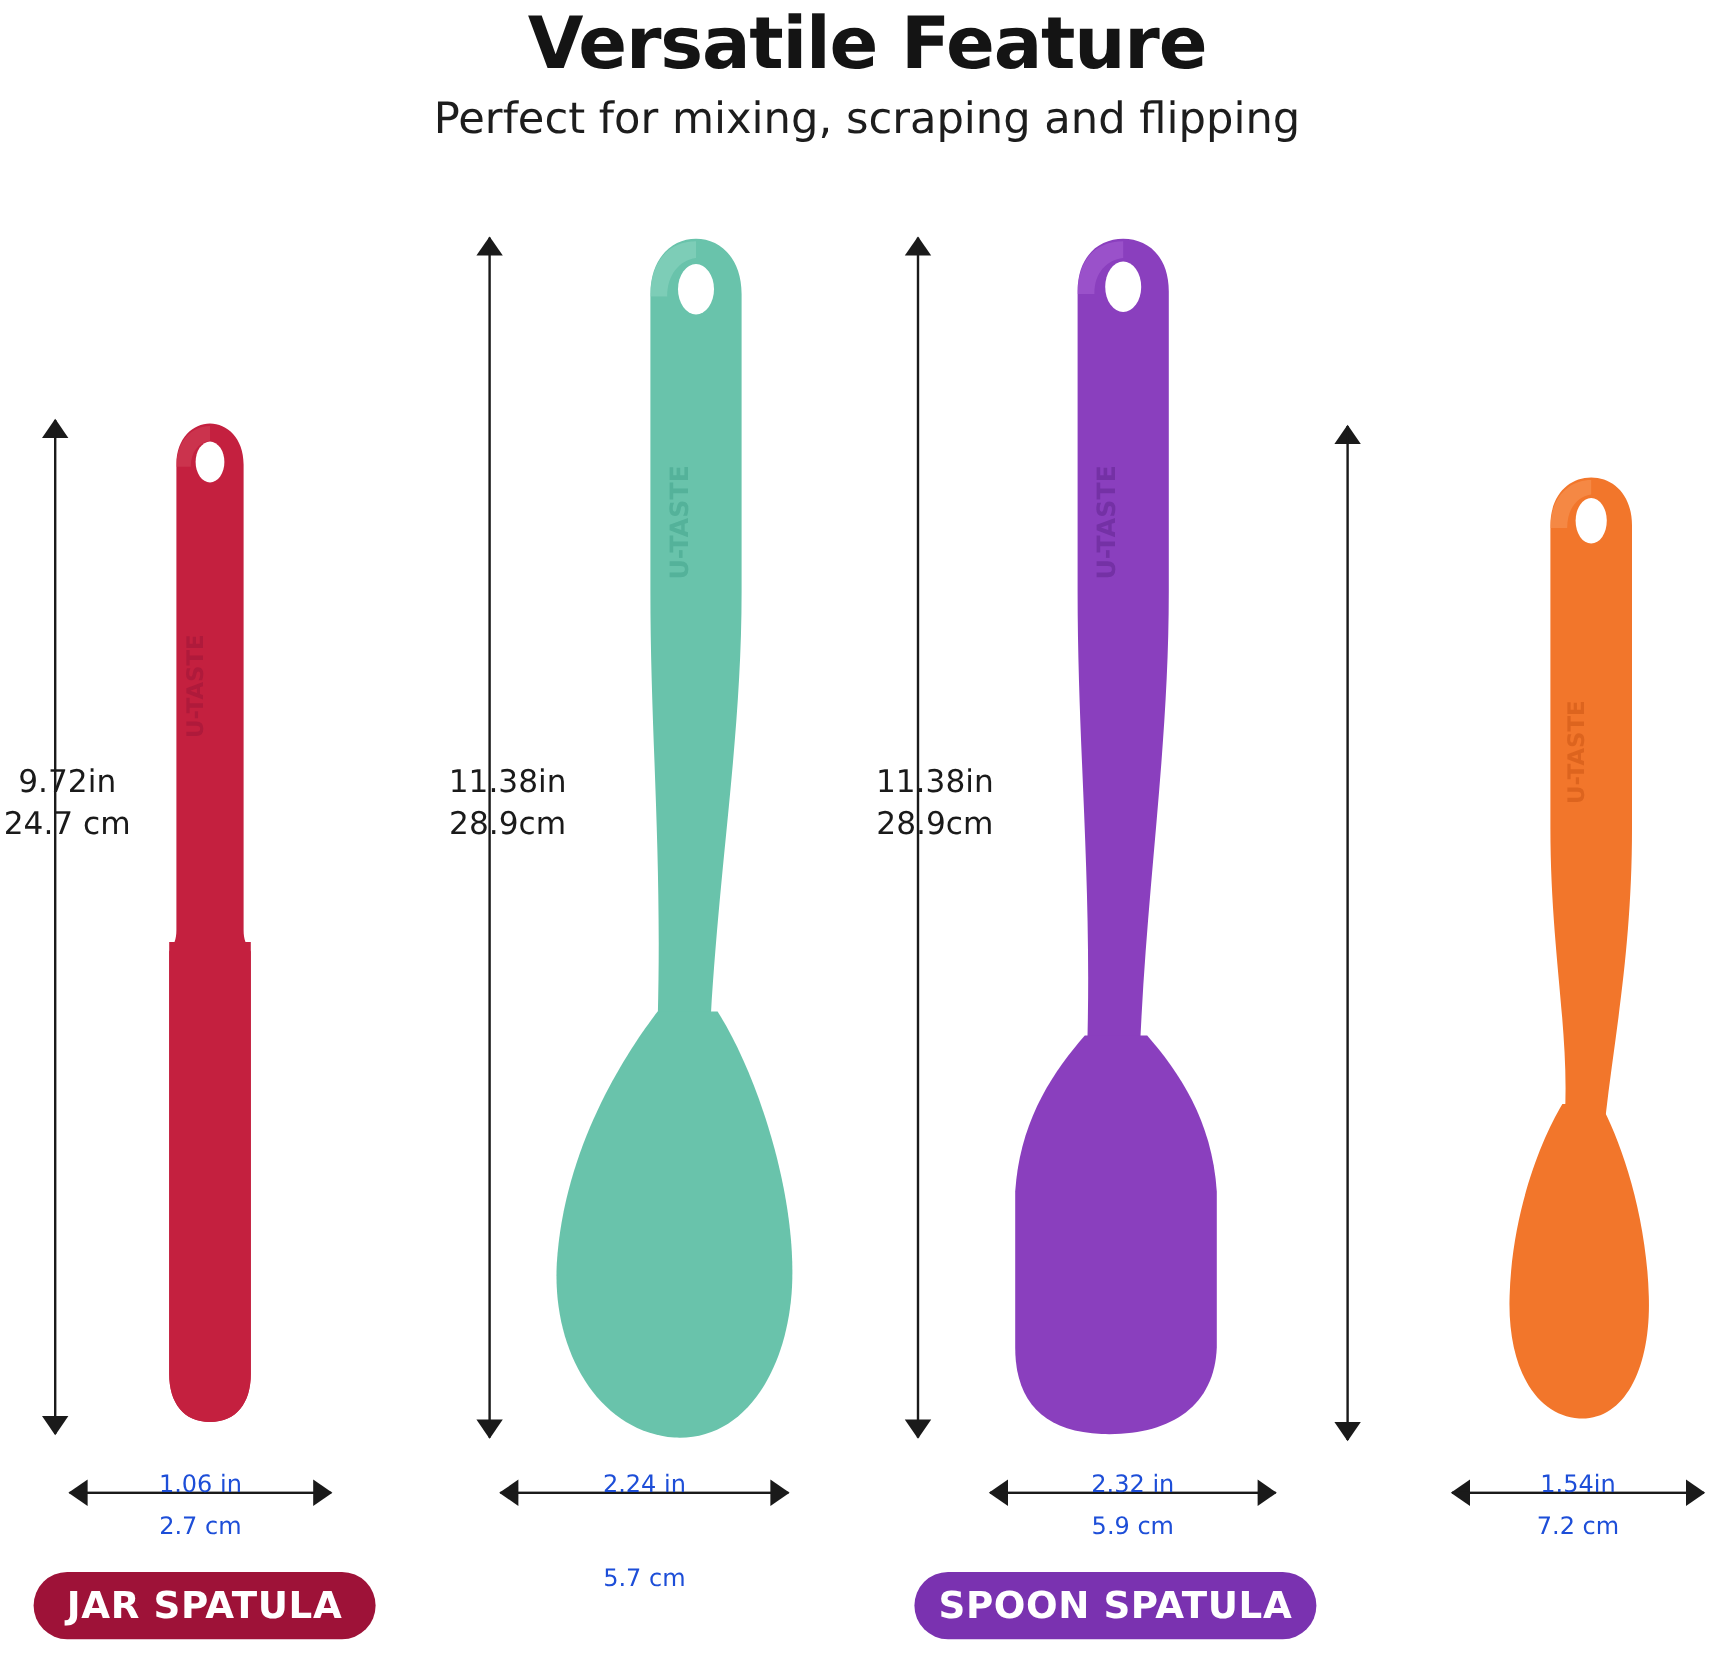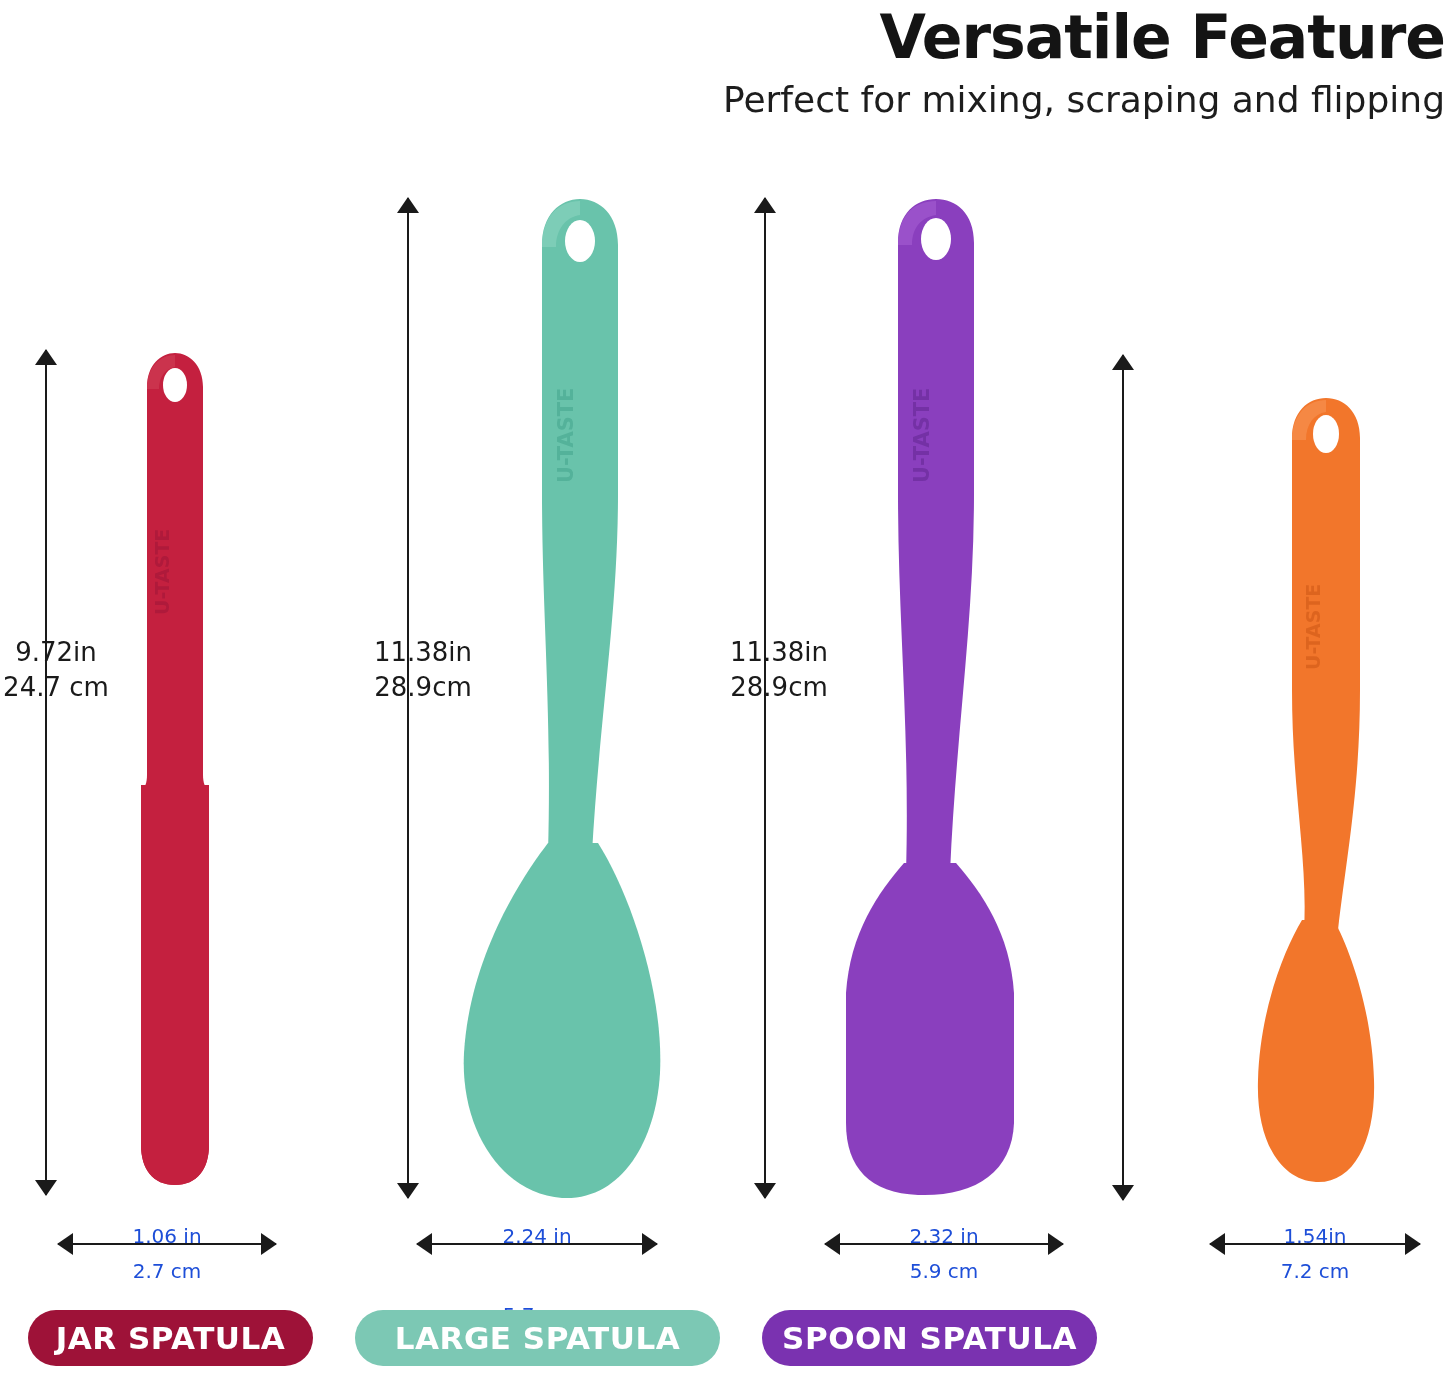--- a/index.html
+++ b/index.html
@@ -11,21 +11,21 @@
     width: 1445px;
     height: 1385px;
     font-family: "DejaVu Sans", sans-serif;
     color: #1a1a1a;
     position: relative;
     overflow: hidden;
   }
 
   
   .header {
-    text-align: right;
+    text-align: center;
     padding-top: 6px;
   }
   .title {
     font-size: 60px;
     font-weight: bold;
     letter-spacing: -1px;
     line-height: 1.05;
     color: #141414;
   }
   .subtitle {
@@ -279,15 +279,14 @@
       <div class="line"></div>
       <div class="arrow-r"></div>
     </div>
     <div class="hlabel" style="left:135px; top:1048px; width:210px;">1.54in</div>
     <div class="hlabel" style="left:135px; top:1083px; width:210px;">7.2 cm</div>
   </div>
 </div>
 
 <div class="pills">
   <div class="pill pill-0" style="background:#9e1238;">JAR SPATULA</div>
-  <div class="pill pill-1" style="background:#7cc8b4;">LARGE SPATULA</div>
   <div class="pill pill-2" style="background:#7a32b0;">SPOON SPATULA</div>
 </div>
 
 </body></html>

